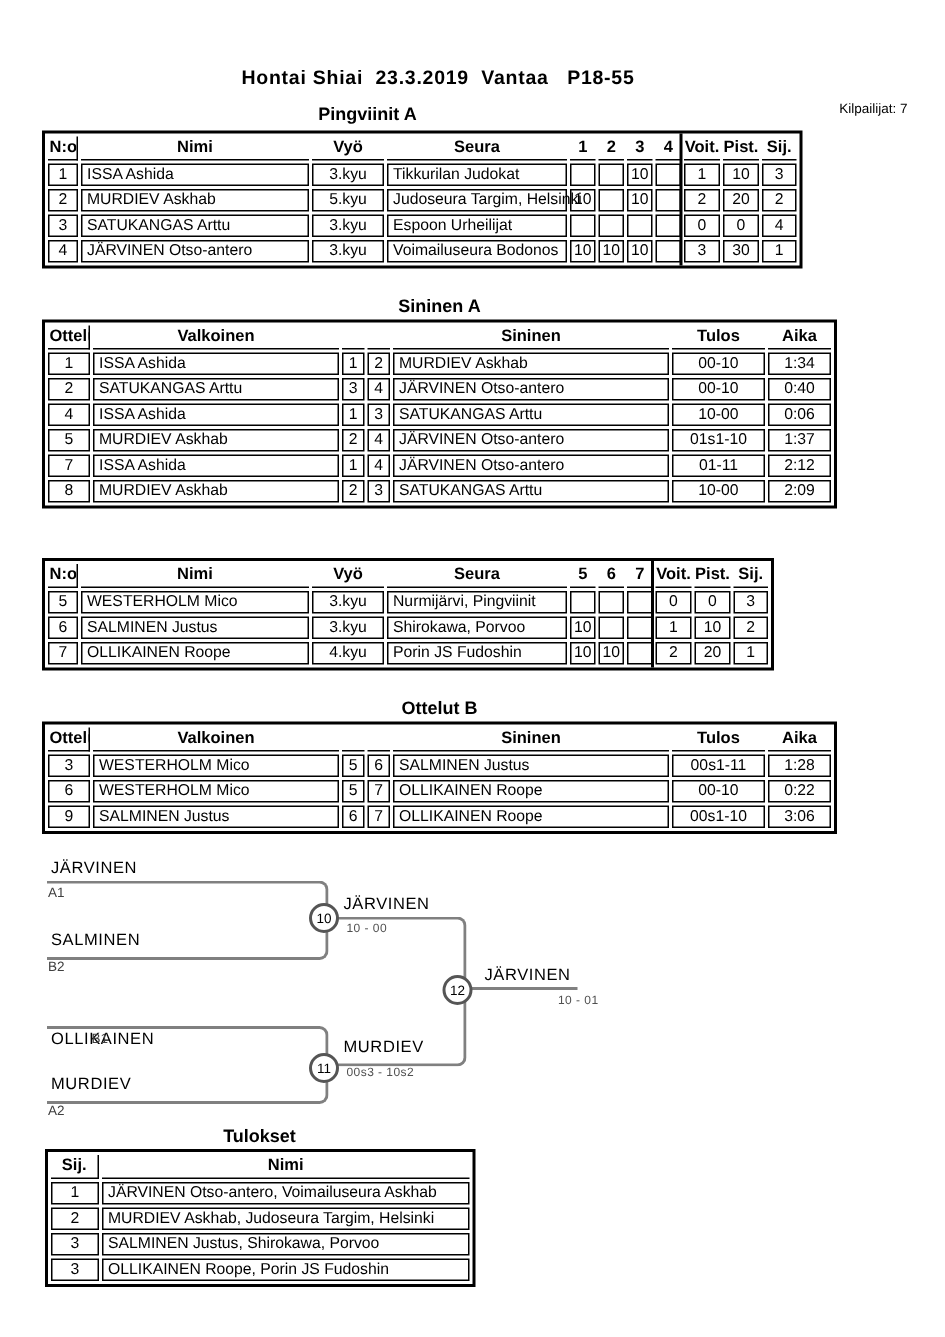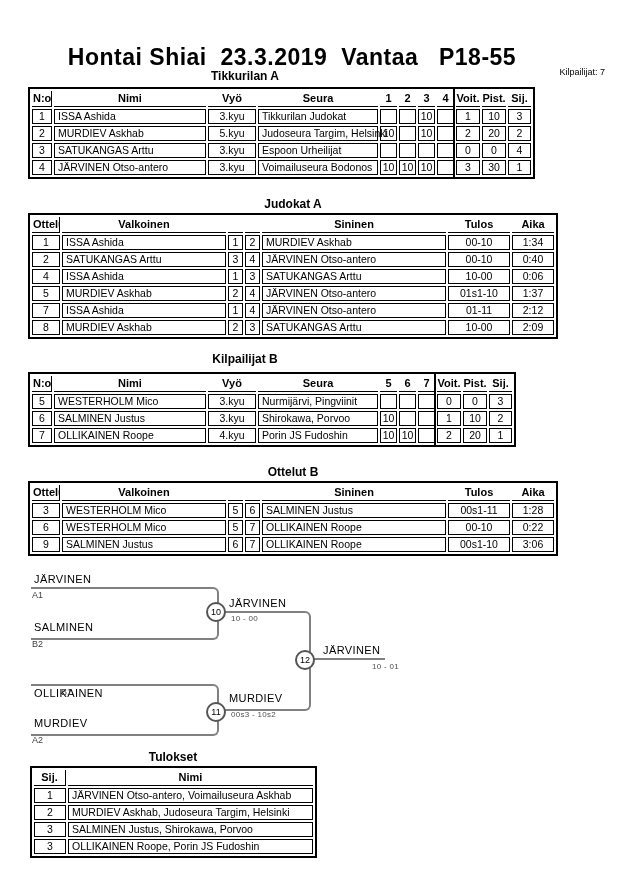--- a/index.html
+++ b/index.html
@@ -1,19 +1,19 @@
 <!DOCTYPE html>
 <html><head>
 <meta charset="utf-8">
 <style>
   html,body{margin:0;padding:0;background:#fff;}
   #page{position:relative;width:630px;height:891px;background:#ffffff;
         font-family:"Liberation Sans",sans-serif;color:#000;overflow:hidden;}
   .abs{position:absolute;}
-  .doc-title{top:44px;left:0;width:584px;text-align:center;font-size:23px;
+  .doc-title{top:44px;left:0;width:584px;text-align:center;font-size:13px;
              font-weight:bold;white-space:pre;letter-spacing:.5px;}
   .sec{font-size:12px;font-weight:bold;text-align:center;}
   .meta{font-size:9px;}
   
   .tbl{position:absolute;border:2px solid #000;background:#fff;box-sizing:border-box;}
   .tbl table{border-collapse:separate;border-spacing:2px;table-layout:fixed;width:100%;}
   .tbl th{font-size:11px;font-weight:bold;text-align:center;height:15px;line-height:15px;
           padding:0;border-bottom:1px solid #000;overflow:hidden;white-space:nowrap;}
   .tbl th.l{text-align:right;padding-left:1px;}
   .tbl th.sep{border-right:1px solid #000;}
@@ -32,21 +32,21 @@
   .bscore{position:absolute;font-size:8px;color:#505050;letter-spacing:.3px;white-space:nowrap;}
   .mcircle{position:absolute;width:16px;height:16px;border:2px solid #555;border-radius:50%;
            background:#fff;font-size:9px;line-height:16px;text-align:center;z-index:2;}
 </style>
 </head>
 <body>
 
 <div id="page">
 
   <div class="abs doc-title">Hontai Shiai  23.3.2019  Vantaa   P18-55</div>
-  <div class="abs sec" style="top:69px;left:0;width:490px;">Tikkurilan A</div>
+  <div class="abs sec" style="top:69px;left:0;width:490px;">Pingviinit A</div>
   <div class="abs meta" style="top:67px;right:25px;">Kilpailijat: 7</div>
 
   <div class="tbl" style="left:28px;top:87px;width:507px;">
     <div class="vline" style="left:423px;"></div>
     <table>
       <colgroup>
           <col style="width:20px">
           <col style="width:152px">
           <col style="width:48px">
           <col style="width:120px">
@@ -123,21 +123,21 @@
             <td class="c">10</td>
             <td class="c"></td>
             <td class="c">3</td>
             <td class="c">30</td>
             <td class="c">1</td>
           </tr>
       </tbody>
     </table>
   </div>
 
-  <div class="abs sec" style="top:197px;left:0;width:586px;">Judokat A</div>
+  <div class="abs sec" style="top:197px;left:0;width:586px;">Sininen A</div>
 
   <div class="tbl" style="left:28px;top:213px;width:530px;">
     <table>
       <colgroup>
           <col style="width:28px">
           <col style="width:164px">
           <col style="width:15px">
           <col style="width:15px">
           <col style="width:184px">
           <col style="width:62px">
@@ -206,21 +206,20 @@
             <td class="c">2</td>
             <td class="c">3</td>
             <td>SATUKANGAS Arttu</td>
             <td class="c">10-00</td>
             <td class="c">2:09</td>
           </tr>
       </tbody>
     </table>
   </div>
 
-  <div class="abs sec" style="top:352px;left:0;width:490px;">Kilpailijat B</div>
 
   <div class="tbl" style="left:28px;top:372px;width:488px;">
     <div class="vline" style="left:404px;"></div>
     <table>
       <colgroup>
           <col style="width:20px">
           <col style="width:152px">
           <col style="width:48px">
           <col style="width:120px">
           <col style="width:17px">

